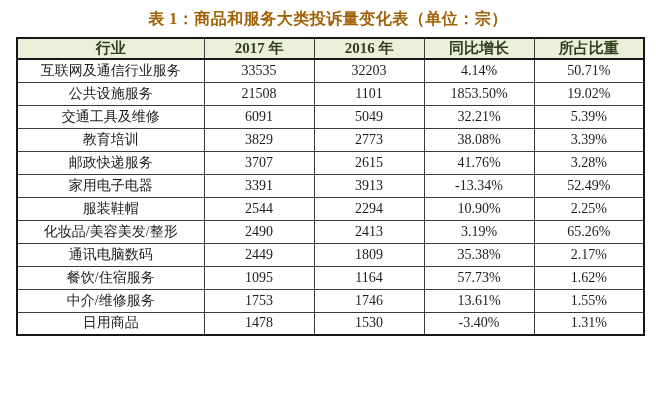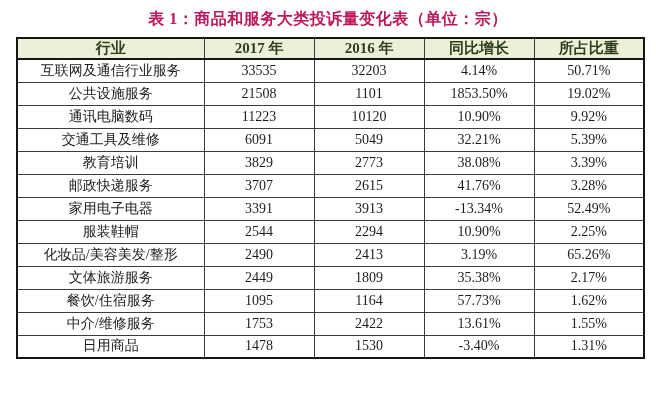--- a/index.html
+++ b/index.html
@@ -18,21 +18,21 @@
   body {
     width: 656px;
     height: 411px;
     font-family: "Liberation Serif", "DejaVu Serif", serif;
     overflow: hidden;
   }
   .doc-title {
     text-align: center;
     font-weight: bold;
     font-size: 16px;
-    color: #be185d;
+    color: #a16207;
     padding-top: 9px;
     margin: 0 0 7px 0;
     letter-spacing: 0.5px;
   }
   table.data-table {
     border-collapse: collapse;
     table-layout: fixed;
     width: 627px;
     margin-left: 16px;
     border: 2px solid var(--border-outer);
@@ -90,27 +90,20 @@
         <td>50.71%</td>
       </tr>
       <tr>
         <td>公共设施服务</td>
         <td>21508</td>
         <td>1101</td>
         <td>1853.50%</td>
         <td>19.02%</td>
       </tr>
       <tr>
-        <td>通讯电脑数码</td>
-        <td>11223</td>
-        <td>10120</td>
-        <td>10.90%</td>
-        <td>9.92%</td>
-      </tr>
-      <tr>
         <td>交通工具及维修</td>
         <td>6091</td>
         <td>5049</td>
         <td>32.21%</td>
         <td>5.39%</td>
       </tr>
       <tr>
         <td>教育培训</td>
         <td>3829</td>
         <td>2773</td>
@@ -139,37 +132,37 @@
         <td>2.25%</td>
       </tr>
       <tr>
         <td>化妆品/美容美发/整形</td>
         <td>2490</td>
         <td>2413</td>
         <td>3.19%</td>
         <td>65.26%</td>
       </tr>
       <tr>
-        <td>文体旅游服务</td>
+        <td>通讯电脑数码</td>
         <td>2449</td>
         <td>1809</td>
         <td>35.38%</td>
         <td>2.17%</td>
       </tr>
       <tr>
         <td>餐饮/住宿服务</td>
         <td>1095</td>
         <td>1164</td>
         <td>57.73%</td>
         <td>1.62%</td>
       </tr>
       <tr>
         <td>中介/维修服务</td>
         <td>1753</td>
-        <td>2422</td>
+        <td>1746</td>
         <td>13.61%</td>
         <td>1.55%</td>
       </tr>
       <tr>
         <td>日用商品</td>
         <td>1478</td>
         <td>1530</td>
         <td>-3.40%</td>
         <td>1.31%</td>
       </tr>

